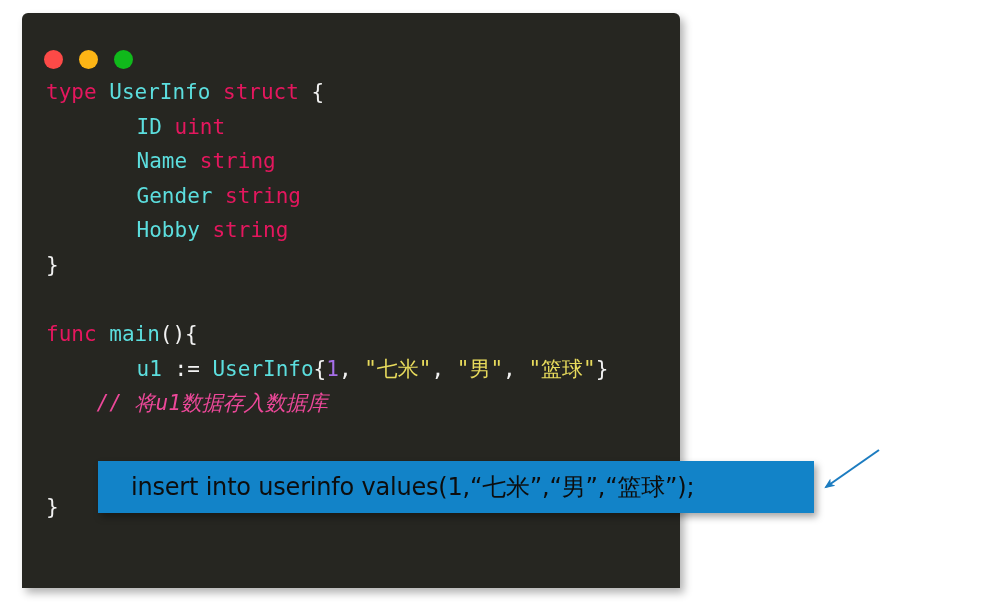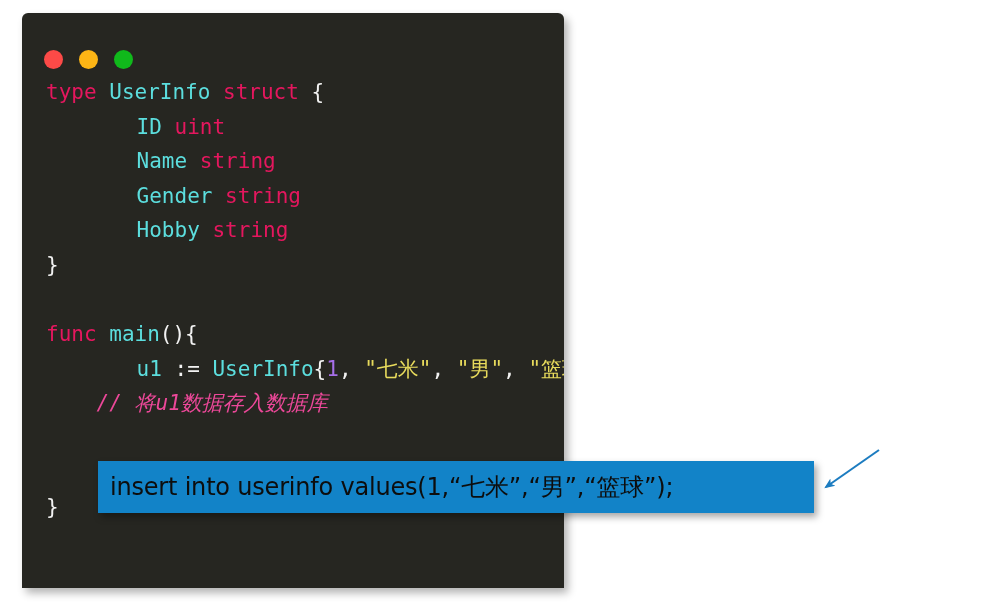--- a/index.html
+++ b/index.html
@@ -20,21 +20,21 @@
     width: 994px;
     height: 608px;
     background: #ffffff;
   }
 
   
   .code-window {
     position: absolute;
     left: 22px;
     top: 13px;
-    width: 542px;
+    width: 658px;
     height: 575px;
     background: #262621;
     border-radius: 6px 6px 0 0;
     box-shadow: 4px 5px 9px rgba(0,0,0,0.30);
     overflow: hidden;
   }
 
   .titlebar {
     position: absolute;
     left: 0;
@@ -85,21 +85,21 @@
     position: absolute;
     left: 98px;
     top: 461px;
     width: 716px;
     height: 52px;
     background: #1283c8;
     box-shadow: 3px 4px 7px rgba(0,0,0,0.35);
     display: flex;
     align-items: center;
     box-sizing: border-box;
-    padding-left: 12px;
+    padding-left: 33px;
   }
   .sql-text {
     font-family: "DejaVu Sans", "Liberation Sans", sans-serif;
     font-size: 24px;
     color: #0d0d0d;
     letter-spacing: -0.2px;
     white-space: nowrap;
   }
 
   

